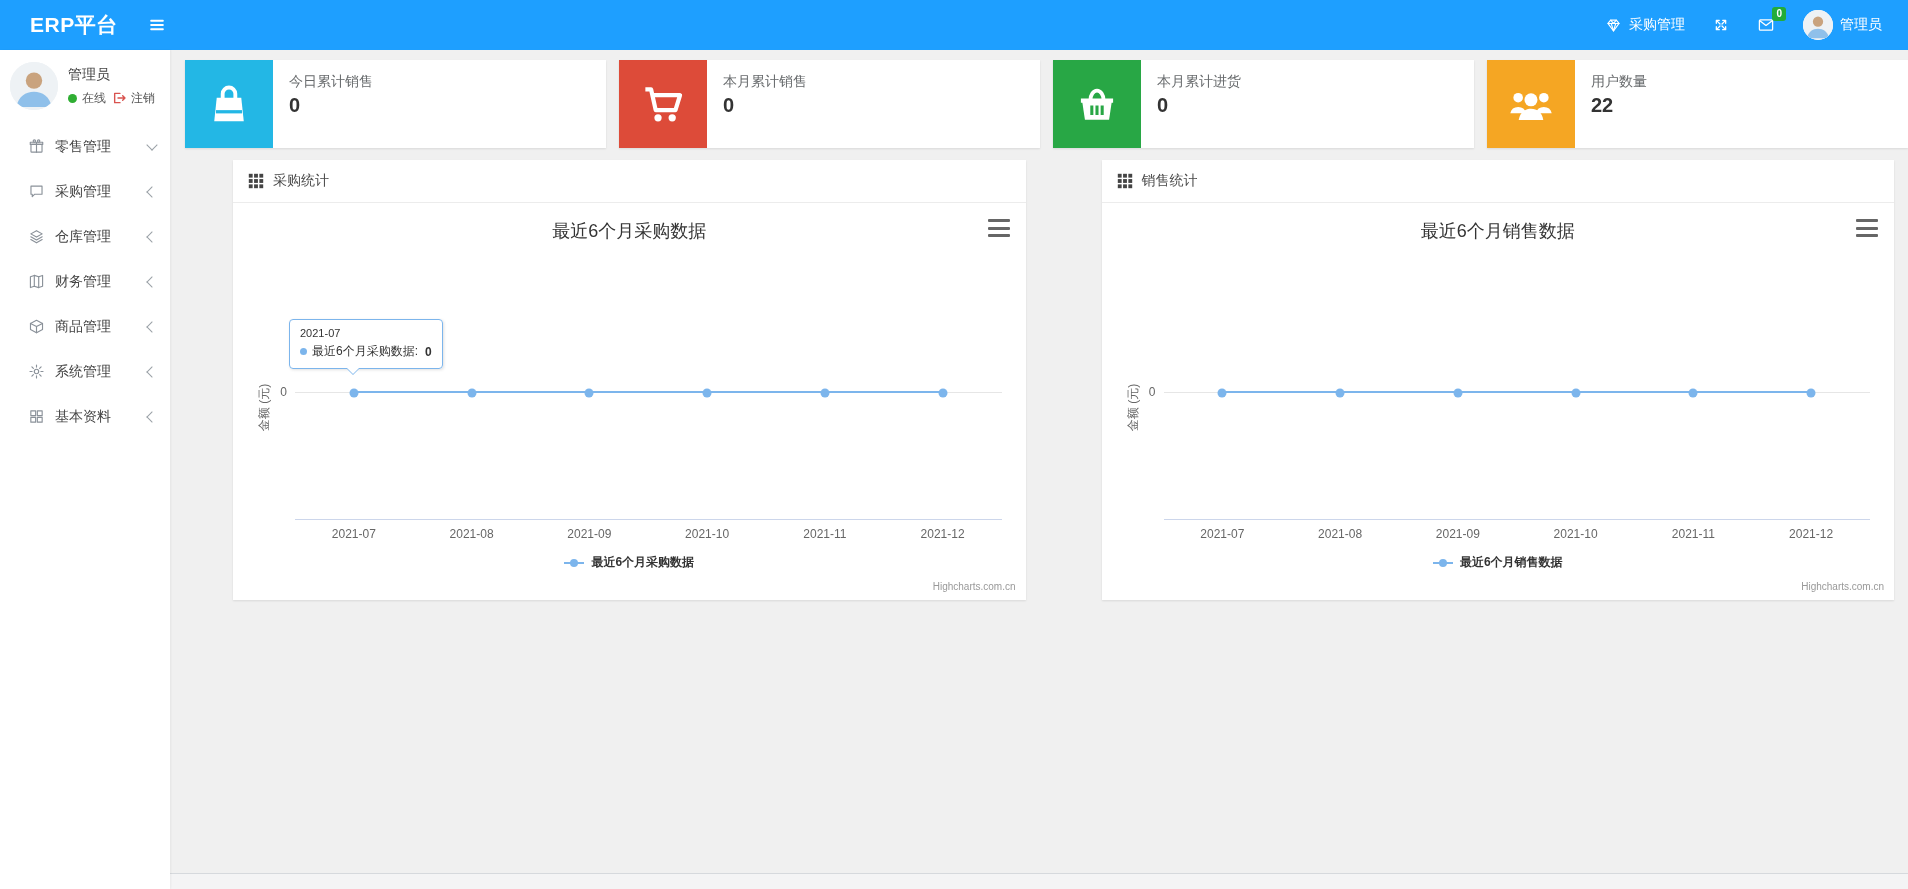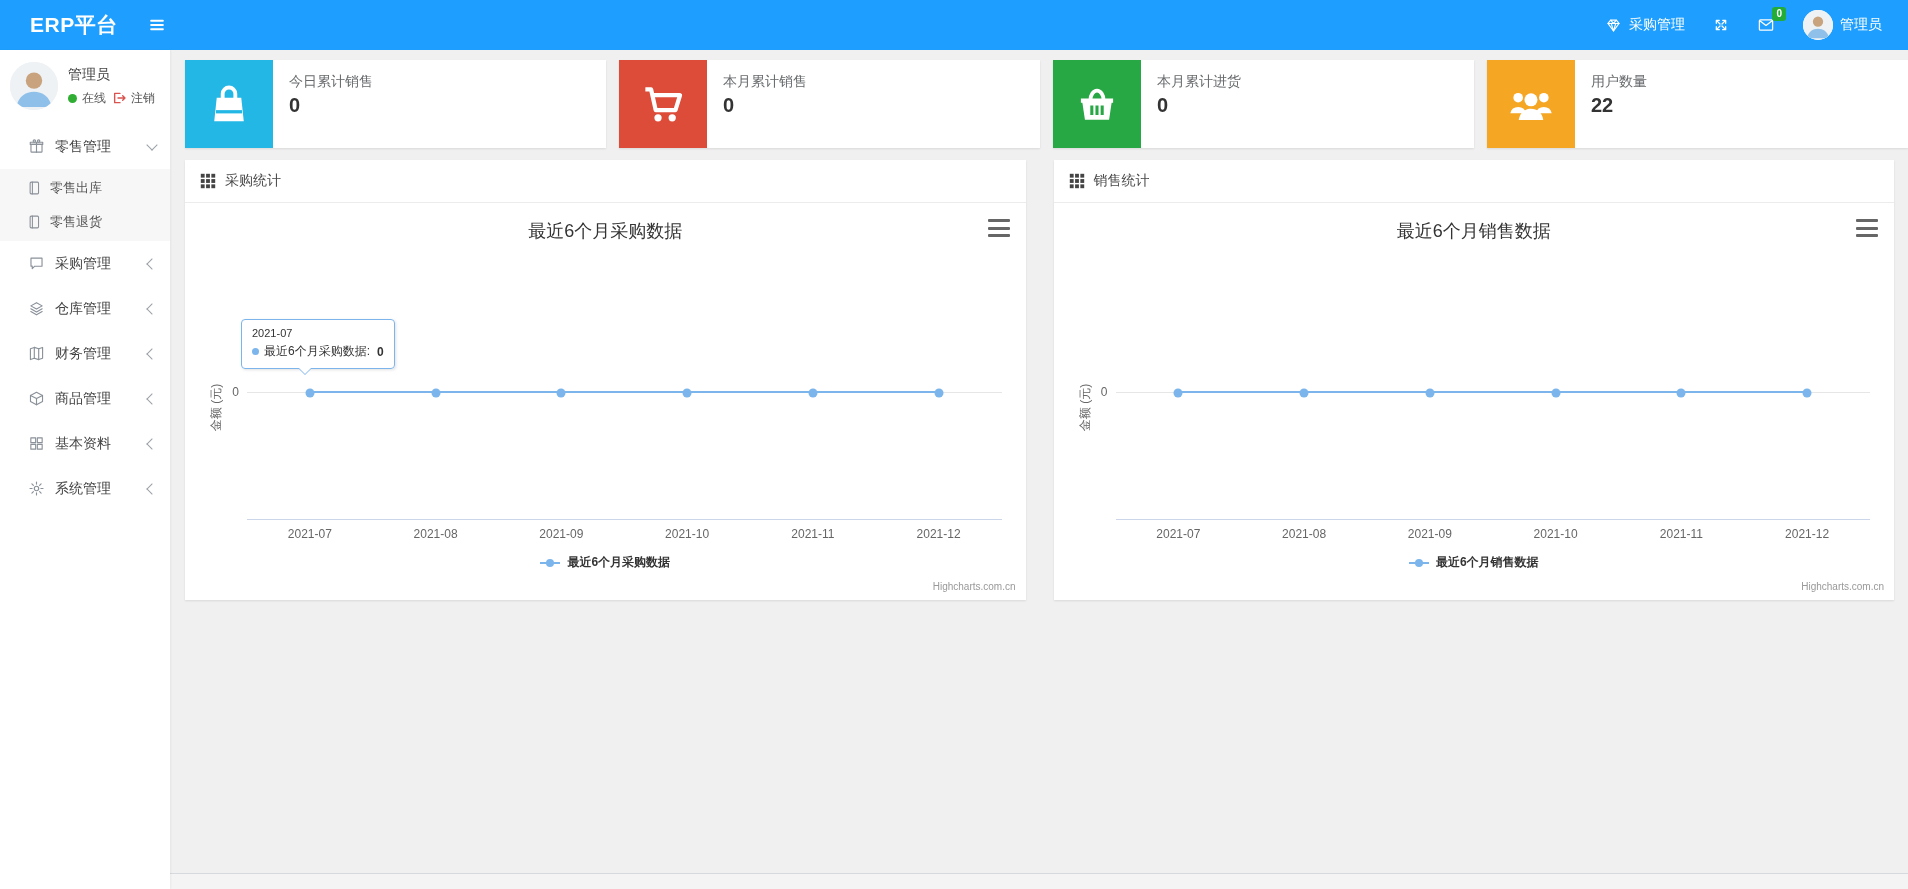--- a/index.html
+++ b/index.html
@@ -44,21 +44,21 @@
   .tab{display:inline-flex;align-items:center;gap:7px;background:var(--tab,#3d9ff5);color:#fff;font-size:13px;height:30px;padding:0 14px;border-radius:3px;cursor:pointer;}
   .cards{display:flex;gap:13px;margin:10px 0 0 15px;}
   .card{flex:1;background:#fff;height:88px;display:flex;box-shadow:0 1px 2px rgba(0,0,0,.1);}
   .card-icon{width:88px;flex:none;display:flex;align-items:center;justify-content:center;color:#fff;}
   .card-icon svg{width:46px;height:46px;}
   .card-text{padding:13px 16px 0;}
   .card-label{font-size:14px;color:#676a6c;}
   .card-value{font-size:20px;font-weight:bold;color:#333;margin-top:3px;}
 
   .panels{display:flex;gap:28px;margin:12px 14px 0 15px;}
-  .panel{flex:1;background:#fff;height:440px;box-shadow:0 1px 2px rgba(0,0,0,.1);display:flex;flex-direction:column;}
+  .panel{flex:1;background:#fff;height:440px;box-shadow:0 1px 2px rgba(0,0,0,.1);display:flex;flex-direction:column;margin-left:48px;}
   .panel-header{height:42px;flex:none;display:flex;align-items:center;gap:9px;padding:0 15px;border-bottom:1px solid #ececec;color:#4a4a4a;font-size:14px;}
   .panel-header .icon{color:#444;}
   .chart-body{position:relative;flex:1;font-size:12px;}
   .chart-title{position:absolute;top:16px;left:0;right:0;text-align:center;font-size:18px;color:#333;}
   .chart-menu{position:absolute;top:14px;right:16px;width:22px;height:18px;display:flex;flex-direction:column;justify-content:space-between;padding:2px 0;cursor:pointer;}
   .chart-menu i{display:block;height:3px;background:#666;border-radius:1px;}
   .ytick{position:absolute;left:6px;top:182px;width:48px;text-align:right;font-size:12px;color:#666;}
   .ytitle{position:absolute;left:-12px;top:196px;width:86px;text-align:center;font-size:12px;color:#666;transform:rotate(-90deg);}
   .plot{position:absolute;left:62px;right:24px;top:0;bottom:0;}
   .gridline{position:absolute;top:189px;left:0;right:0;height:1px;background:#e6e6e6;}
@@ -168,40 +168,20 @@
             <svg viewBox="0 0 24 24" fill="none" stroke="currentColor" stroke-width="1.6" stroke-linecap="round" stroke-linejoin="round">
               <rect x="4.2" y="9" width="15.6" height="11" rx="1"></rect>
               <path d="M3.2 6h17.6v3H3.2zM12 6v14"></path>
               <circle cx="9" cy="4.3" r="1.7"></circle>
               <circle cx="15" cy="4.3" r="1.7"></circle>
             </svg>
           </span>
           <span>零售管理</span>
           <span class="chev down"></span>
         </li>
-        <li class="submenu">
-          <div class="submenu-item">
-            <span class="icon i16">
-              <svg viewBox="0 0 24 24" fill="none" stroke="currentColor" stroke-width="1.6" stroke-linecap="round" stroke-linejoin="round">
-                <rect x="6.2" y="3.2" width="12.6" height="17.6" rx="1.5"></rect>
-                <path d="M9.6 3.2v17.6"></path>
-              </svg>
-            </span>
-            <span>零售出库</span>
-          </div>
-          <div class="submenu-item">
-            <span class="icon i16">
-              <svg viewBox="0 0 24 24" fill="none" stroke="currentColor" stroke-width="1.6" stroke-linecap="round" stroke-linejoin="round">
-                <rect x="6.2" y="3.2" width="12.6" height="17.6" rx="1.5"></rect>
-                <path d="M9.6 3.2v17.6"></path>
-              </svg>
-            </span>
-            <span>零售退货</span>
-          </div>
-        </li>
         <li class="menu-item">
           <span class="icon i17">
             <svg viewBox="0 0 24 24" fill="none" stroke="currentColor" stroke-width="1.6" stroke-linecap="round" stroke-linejoin="round">
               <path d="M4.2 4.5h15.6v11.3H9.5L6 19.3v-3.5H4.2z"></path>
             </svg>
           </span>
           <span>采购管理</span>
           <span class="chev left"></span>
         </li>
         <li class="menu-item">
@@ -225,42 +205,42 @@
           <span class="chev left"></span>
         </li>
         <li class="menu-item">
           <span class="icon i17">
             <svg viewBox="0 0 24 24" fill="none" stroke="currentColor" stroke-width="1.6" stroke-linecap="round" stroke-linejoin="round">
               <path d="M12 3.2 20.5 7.6v8.8L12 20.8 3.5 16.4V7.6z"></path>
               <path d="M3.5 7.6 12 12l8.5-4.4M12 12v8.8"></path>
             </svg>
           </span>
           <span>商品管理</span>
+          <span class="chev left"></span>
+        </li>
+        <li class="menu-item">
+          <span class="icon i17">
+            <svg viewBox="0 0 24 24" fill="none" stroke="currentColor" stroke-width="1.6" stroke-linecap="round" stroke-linejoin="round">
+              <circle cx="12" cy="12" r="3.1"></circle>
+              <path d="M12 2.8v3M12 18.2v3M2.8 12h3M18.2 12h3M5.5 5.5l2.1 2.1M16.4 16.4l2.1 2.1M18.5 5.5l-2.1 2.1M7.6 16.4l-2.1 2.1"></path>
+            </svg>
+          </span>
+          <span>系统管理</span>
           <span class="chev left"></span>
         </li>
         <li class="menu-item">
           <span class="icon i17">
             <svg viewBox="0 0 24 24" fill="none" stroke="currentColor" stroke-width="1.6" stroke-linecap="round" stroke-linejoin="round">
               <rect x="4" y="4" width="6.8" height="6.8"></rect>
               <rect x="13.2" y="4" width="6.8" height="6.8"></rect>
               <rect x="4" y="13.2" width="6.8" height="6.8"></rect>
               <rect x="13.2" y="13.2" width="6.8" height="6.8"></rect>
             </svg>
           </span>
           <span>基本资料</span>
-          <span class="chev left"></span>
-        </li>
-        <li class="menu-item">
-          <span class="icon i17">
-            <svg viewBox="0 0 24 24" fill="none" stroke="currentColor" stroke-width="1.6" stroke-linecap="round" stroke-linejoin="round">
-              <circle cx="12" cy="12" r="3.1"></circle>
-              <path d="M12 2.8v3M12 18.2v3M2.8 12h3M18.2 12h3M5.5 5.5l2.1 2.1M16.4 16.4l2.1 2.1M18.5 5.5l-2.1 2.1M7.6 16.4l-2.1 2.1"></path>
-            </svg>
-          </span>
-          <span>系统管理</span>
           <span class="chev left"></span>
         </li>
       </ul>
   </aside>
 
   <main class="content">
     <div class="cards">
         <div class="card">
           <div class="card-icon" style="background: rgb(35, 183, 229); --cardbg: #23b7e5;">
             <svg viewBox="0 0 24 24">

